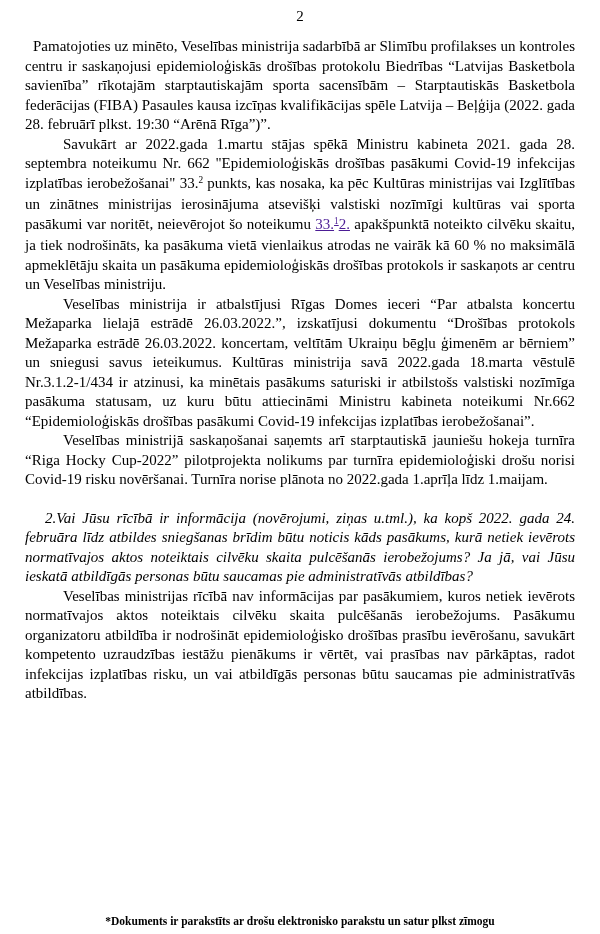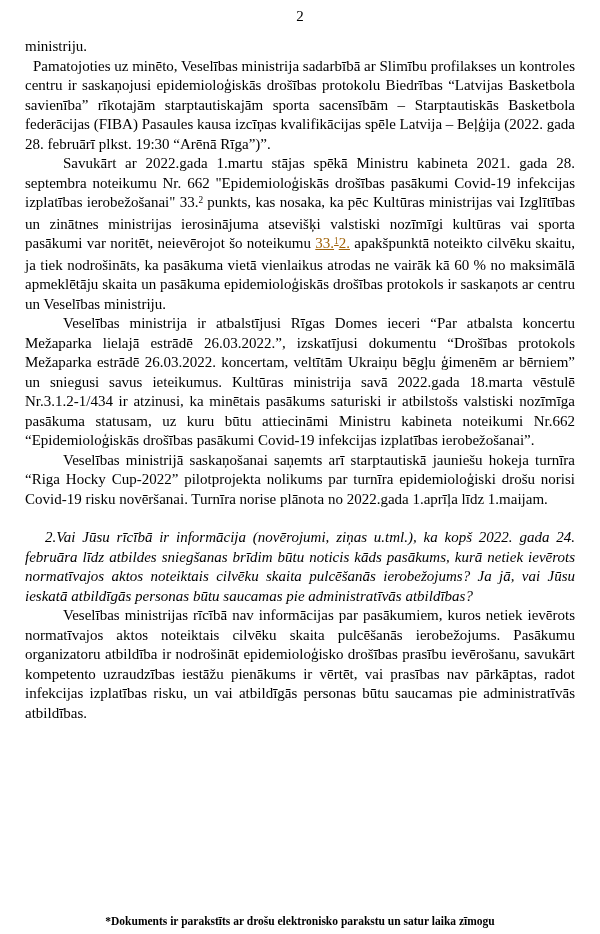--- a/index.html
+++ b/index.html
@@ -43,43 +43,42 @@
   .doc-body p.italic {
     font-style: italic;
   }
   .sup {
     font-size: 0.62em;
     vertical-align: baseline;
     position: relative;
     top: -0.45em;
   }
   a.doclink {
-    color: #a16207;
+    color: #4c1d95;
     cursor: pointer;
   }
   .doc-footer {
     position: absolute;
     bottom: 7px;
     left: 0;
     width: 100%;
     text-align: center;
     font-weight: bold;
     font-size: 11.5px;
   }
 </style>
 </head>
 <body>
 
 <div class="page">
   <div class="page-number">2</div>
 
   <div class="doc-body">
-      <p><span>ministriju.</span></p>
       <p style="text-indent: 8px;"><span>Pamatojoties uz minēto, Veselības ministrija sadarbībā ar Slimību profilakses un kontroles centru ir saskaņojusi epidemioloģiskās drošības protokolu Biedrības “Latvijas Basketbola savienība” rīkotajām starptautiskajām sporta sacensībām – Starptautiskās Basketbola federācijas (FIBA) Pasaules kausa izcīņas kvalifikācijas spēle Latvija – Beļģija (2022. gada 28. februārī plkst. 19:30 “Arēnā Rīga”)”.</span></p>
       <p style="text-indent: 38px;"><span>Savukārt ar 2022.gada 1.martu stājas spēkā Ministru kabineta 2021. gada 28. septembra noteikumu Nr. 662 "Epidemioloģiskās drošības pasākumi Covid-19 infekcijas izplatības ierobežošanai" 33.</span><span class="sup">2</span><span> punkts, kas nosaka, ka pēc Kultūras ministrijas vai Izglītības un zinātnes ministrijas ierosinājuma atsevišķi valstiski nozīmīgi kultūras vai sporta pasākumi var noritēt, neievērojot šo noteikumu </span><a class="doclink" href="#">33.</a><a class="doclink sup" href="#">1</a><a class="doclink" href="#">2.</a><span> apakšpunktā noteikto cilvēku skaitu, ja tiek nodrošināts, ka pasākuma vietā vienlaikus atrodas ne vairāk kā 60 % no maksimālā apmeklētāju skaita un pasākuma epidemioloģiskās drošības protokols ir saskaņots ar centru un Veselības ministriju.</span></p>
       <p style="text-indent: 38px;"><span>Veselības ministrija ir atbalstījusi Rīgas Domes ieceri “Par atbalsta koncertu Mežaparka lielajā estrādē 26.03.2022.”, izskatījusi dokumentu “Drošības protokols Mežaparka estrādē 26.03.2022. koncertam, veltītām Ukraiņu bēgļu ģimenēm ar bērniem” un sniegusi savus ieteikumus. Kultūras ministrija savā 2022.gada 18.marta vēstulē Nr.3.1.2-1/434 ir atzinusi, ka minētais pasākums saturiski ir atbilstošs valstiski nozīmīga pasākuma statusam, uz kuru būtu attiecināmi Ministru kabineta noteikumi Nr.662 “Epidemioloģiskās drošības pasākumi Covid-19 infekcijas izplatības ierobežošanai”.</span></p>
       <p style="text-indent: 38px;"><span>Veselības ministrijā saskaņošanai saņemts arī starptautiskā jauniešu hokeja turnīra “Riga Hocky Cup-2022” pilotprojekta nolikums par turnīra epidemioloģiski drošu norisi Covid-19 risku novēršanai. Turnīra norise plānota no 2022.gada 1.aprīļa līdz 1.maijam.</span></p>
       <p class="italic gap" style="text-indent: 20px;"><span>2.Vai Jūsu rīcībā ir informācija (novērojumi, ziņas u.tml.), ka kopš 2022. gada 24. februāra līdz atbildes sniegšanas brīdim būtu noticis kāds pasākums, kurā netiek ievērots normatīvajos aktos noteiktais cilvēku skaita pulcēšanās ierobežojums? Ja jā, vai Jūsu ieskatā atbildīgās personas būtu saucamas pie administratīvās atbildības?</span></p>
       <p style="text-indent: 38px;"><span>Veselības ministrijas rīcībā nav informācijas par pasākumiem, kuros netiek ievērots normatīvajos aktos noteiktais cilvēku skaita pulcēšanās ierobežojums. Pasākumu organizatoru atbildība ir nodrošināt epidemioloģisko drošības prasību ievērošanu, savukārt kompetento uzraudzības iestāžu pienākums ir vērtēt, vai prasības nav pārkāptas, radot infekcijas izplatības risku, un vai atbildīgās personas būtu saucamas pie administratīvās atbildības.</span></p>
     </div>
 
-  <div class="doc-footer">*Dokuments ir parakstīts ar drošu elektronisko parakstu un satur laika zīmogu</div>
+  <div class="doc-footer">*Dokuments ir parakstīts ar drošu elektronisko parakstu un satur plkst zīmogu</div>
 </div>
 
 </body></html>

